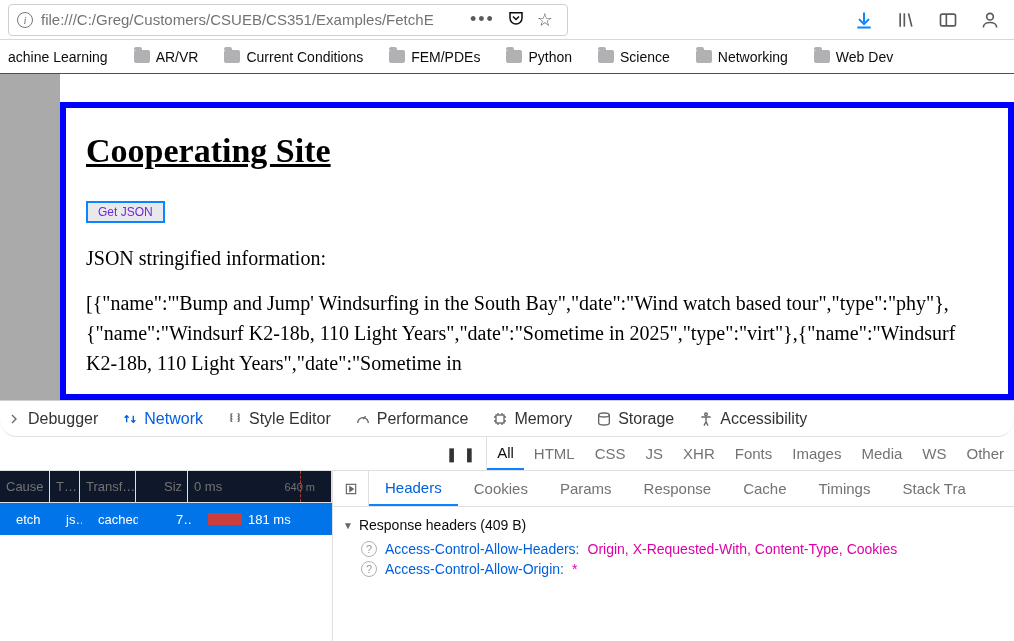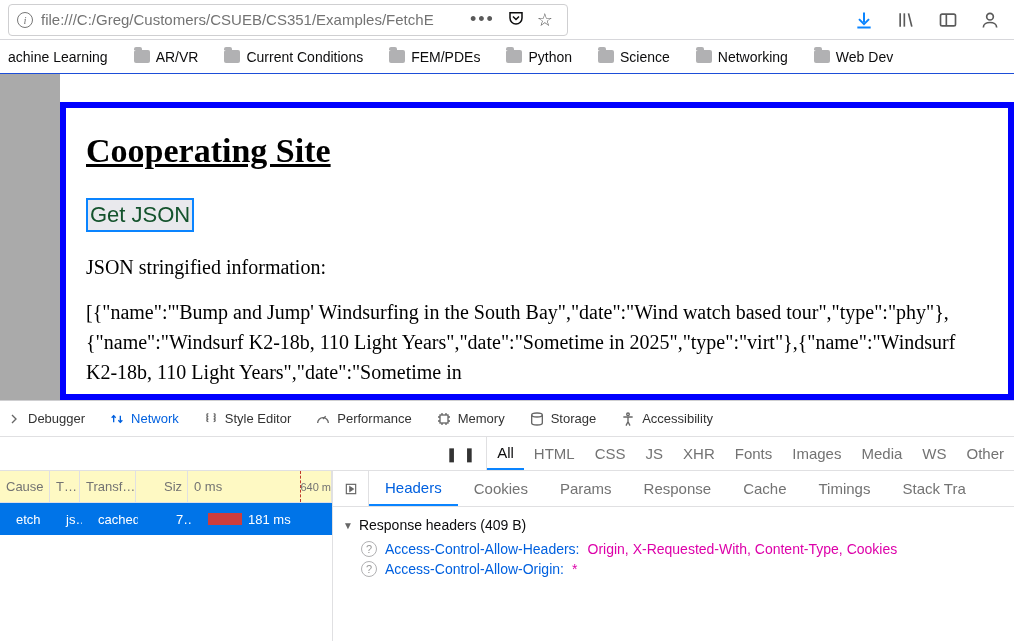--- a/index.html
+++ b/index.html
@@ -97,64 +97,65 @@
   }
   .page-frame h1 {
     margin: 6px 0 28px 0;
     font-size: 34px;
     font-weight: bold;
     text-decoration: underline;
     color:#000;
   }
   .btn-getjson {
     font-family: Arial, sans-serif;
-    font-size: 22px;
+    font-size: 12px;
     background: #e9e9ed;
     border: 2.5px solid #0a84ff;
-    padding: 2px 2px;
-    color: #14532d;
+    padding: 2px 10px;
+    color: #6d28d9;
   }
   .page-frame .subhead { margin-top: 24px; color:#000;}
   .page-frame .jsondump { margin-top: 18px; line-height: 1.5; color:#000;}
 
   
   .devtools {
     border-top: 1px solid #cfcfd1;
     height: 241px;
     background: #fff;
     display: flex;
     flex-direction: column;
   }
   .dt-tabs {
     display:flex; align-items:center; height: 36px; gap: 24px; padding: 0 6px;
-    font-size: 13px; color:#333;
+    font-size: 16px; color:#333;
     border-bottom: 1px solid #e0e0e2;
+    border-radius: 17px;
   }
   .dt-tabs .dtab { display:flex; align-items:center; gap:6px; cursor:default;}
   .dt-tabs .dtab.active { color:#0060df; }
   .dt-tabs .dtab svg, .dt-tabs .dtab .tgl { width:16px; height:16px; }
   .dt-body { flex:1; display:flex; flex-direction: column; min-height:0;}
   .dt-filter-row {
     display:flex; align-items:center; height: 34px; border-bottom: 1px solid #e0e0e2;
   }
   .dt-filter-row .left-space { flex:1;}
   .pause-btn { font-size: 14px; letter-spacing:1px; padding:0 10px; color:#333; border-right:1px solid #e0e0e2; height:100%; display:flex; align-items:center;}
   .filters { display:flex; align-items:center; gap:0; height:100%;}
   .filters .f { padding: 0 10px; font-size:15px; color:#737373; height:100%; display:flex; align-items:center;}
   .filters .f.active { color:#0c0c0d; border-bottom:2px solid #0a84ff;}
   
   .dt-main { flex:1; display:flex; min-height:0;}
   .net-table { width: 333px; border-right:1px solid #e0e0e2; display:flex; flex-direction:column; font-size:13px;}
-  .net-head { display:flex; border-bottom:1px solid #e0e0e2; background:#fef9c3; height:32px;}
+  .net-head { display:flex; border-bottom:1px solid #e0e0e2; background:#0f172a; height:32px;}
   .net-head > div { padding:6px 6px; border-right:1px solid #e0e0e2; color:#737373; display:flex; align-items:center; overflow:hidden; white-space:nowrap;}
   .net-row { display:flex; height:32px; background:#0074e8; color:#fff;}
   .net-row > div { padding:6px 16px; display:flex; align-items:center; overflow:hidden; white-space:nowrap;}
   .c-cause{width:50px;} .c-type{width:30px;} .c-tx{width:56px;} .c-sz{width:30px;margin-left:22px;} .c-wf{flex:1; position:relative;}
   .timeline-mark { position:absolute; right:30px; top:0; bottom:0; border-left:1px dashed #c0392b;}
-  .timeline-lbl { position:absolute; right:0; font-size:11px; color:#737373;}
+  .timeline-lbl { position:absolute; right:16px; font-size:11px; color:#737373;}
   .bar { height:12px; width:34px; background:#cc3d3d; margin-right:6px;}
   .details { flex:1; display:flex; flex-direction:column;}
   .details-tabs { display:flex; border-bottom:1px solid #e0e0e2; height:36px;text-align:right;}
   .details-tabs .play { width:36px; display:flex; align-items:center; justify-content:center; border-right:1px solid #e0e0e2;}
   .details-tabs .dtb { padding:0 16px; display:flex; align-items:center; font-size:15px; color:#737373;}
   .details-tabs .dtb.active { color:#0060df; border-bottom:2px solid #0a84ff;}
   .details-body { padding: 8px 10px; font-size:14px; overflow:hidden;}
   .section-hdr { display:flex; align-items:center; color:#0c0c0d; margin: 2px 0 6px 0;}
   .section-hdr .tri { font-size:10px; color:#666; margin-right:6px;}
   .hdr-row { display:flex; align-items:center; gap:8px; padding:2px 0 2px 18px;}

